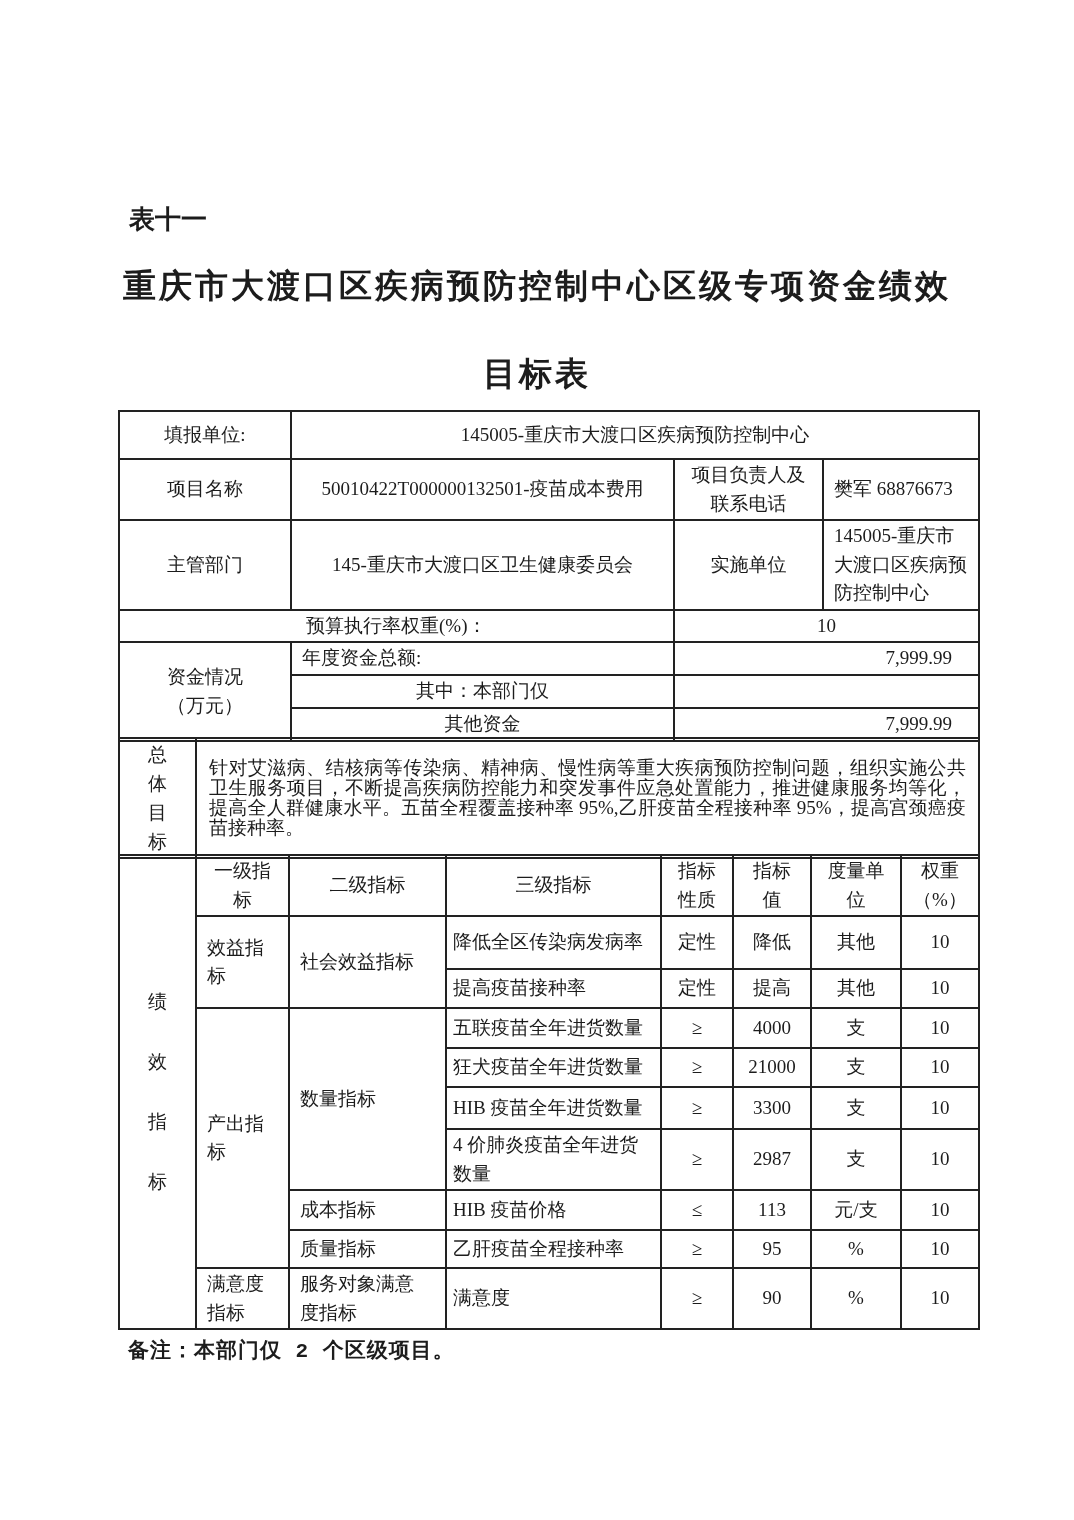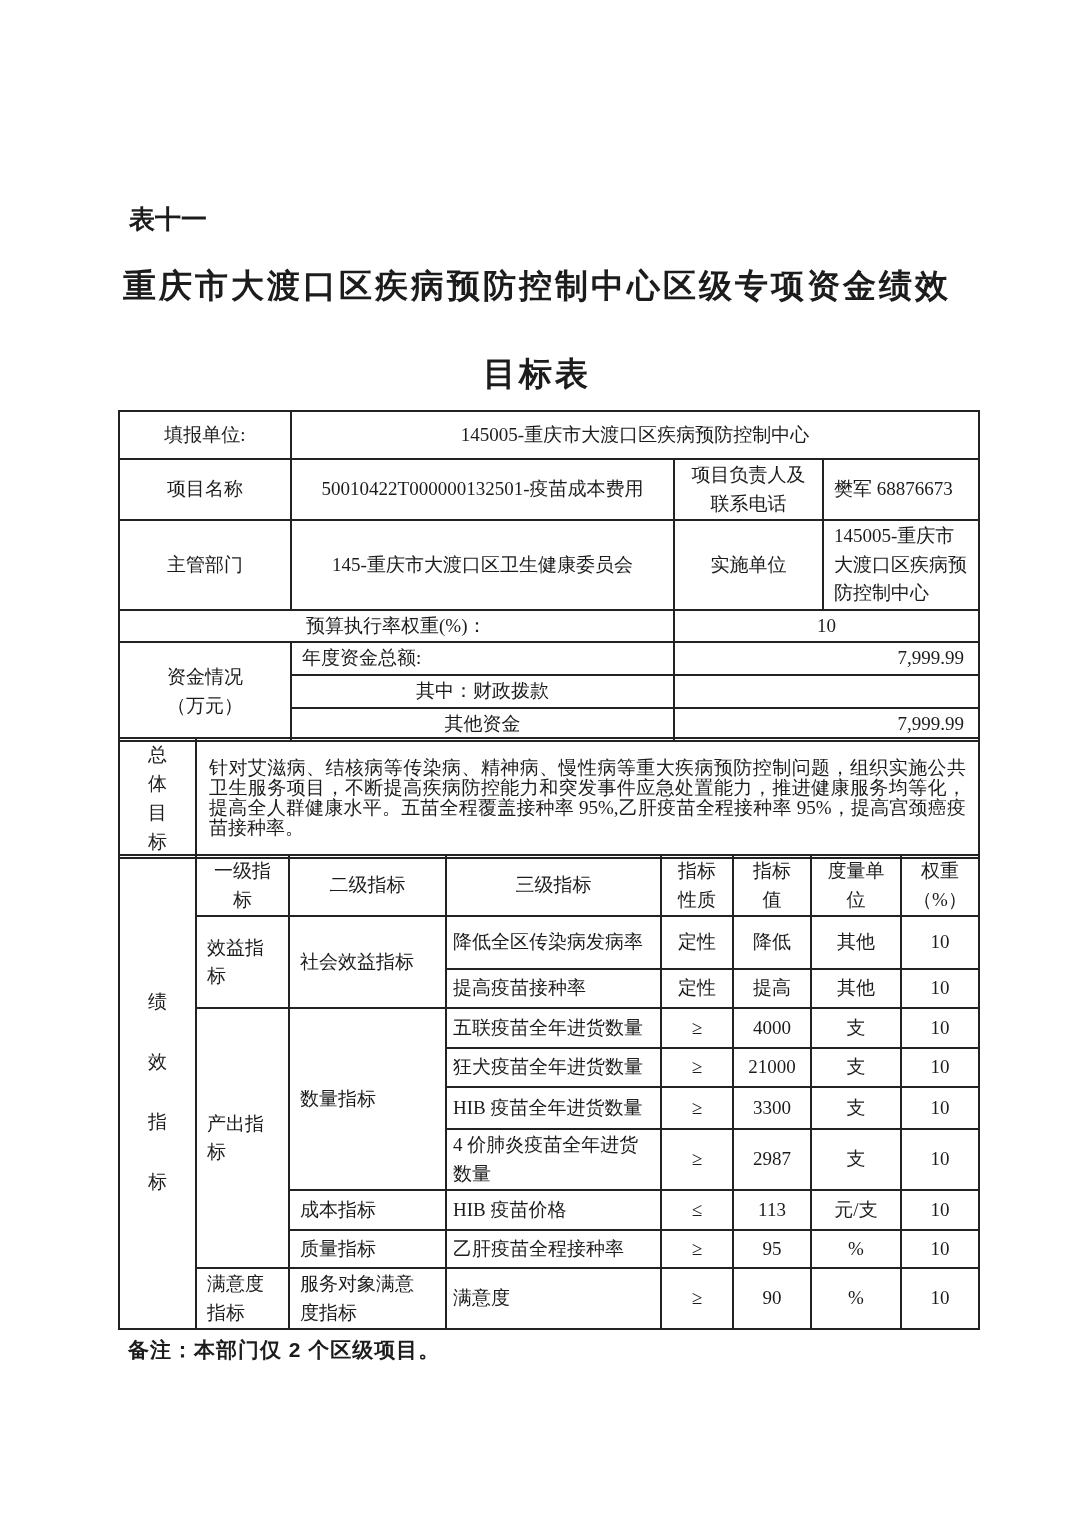--- a/index.html
+++ b/index.html
@@ -33,21 +33,21 @@
     border:2px solid #222222;
     font-size:19px; font-weight:normal;
     vertical-align:middle;
     line-height:1.5;
     padding:1px 6px;
     white-space:pre-line;
     overflow:hidden;
   }
   .c { text-align:center; }
   .l { text-align:left; padding-left:10px; }
-  .r { text-align:right; padding-right:14px; }
+  .r { text-align:right; padding-right:26px; }
 
   #tableA { top:410px; }
   #tableB { top:737px; }
   #tableC { top:854px; }
 
   .budget-label { padding-left:186px; }
 
   .goal-text {
     text-align:justify;
     padding:6px 12px 6px 12px;
@@ -57,20 +57,21 @@
   .v-label2 { text-align:center; line-height:60px; }
 
   .l1-cell { text-align:left; padding-left:10px; }
   .l2-cell { text-align:left; padding-left:10px; padding-right:18px; }
   .l3-cell { text-align:left; padding-right:6px; }
 
   #note {
     position:absolute; left:128px; top:1336px;
     font-size:21px; font-weight:bold;
     letter-spacing:1px;
+    font-family:Liberation Mono, monospace;
   }
 </style>
 </head>
 <body>
 
 <div id="table-label" class="sans">表十一</div>
 
 <div id="title-line1" class="title-line sans">重庆市大渡口区疾病预防控制中心区级专项资金绩效</div>
 <div id="title-line2" class="title-line sans">目标表</div>
 
@@ -105,21 +106,21 @@
     <td class="budget-label" colspan="2">预算执行率权重(%)：</td>
     <td class="c" colspan="2">10</td>
   </tr>
   <tr style="height:33px">
     <td class="c" rowspan="3">资金情况
 （万元）</td>
     <td class="l">年度资金总额:</td>
     <td class="r" colspan="2">7,999.99</td>
   </tr>
   <tr style="height:33px">
-    <td class="c">其中：财政拨款</td>
+    <td class="c">其中：本部门仅</td>
     <td class="r" colspan="2"></td>
   </tr>
   <tr style="height:33px">
     <td class="c">其他资金</td>
     <td class="r" colspan="2">7,999.99</td>
   </tr>
 </tbody>
   </table>
 
 <table id="tableB">

